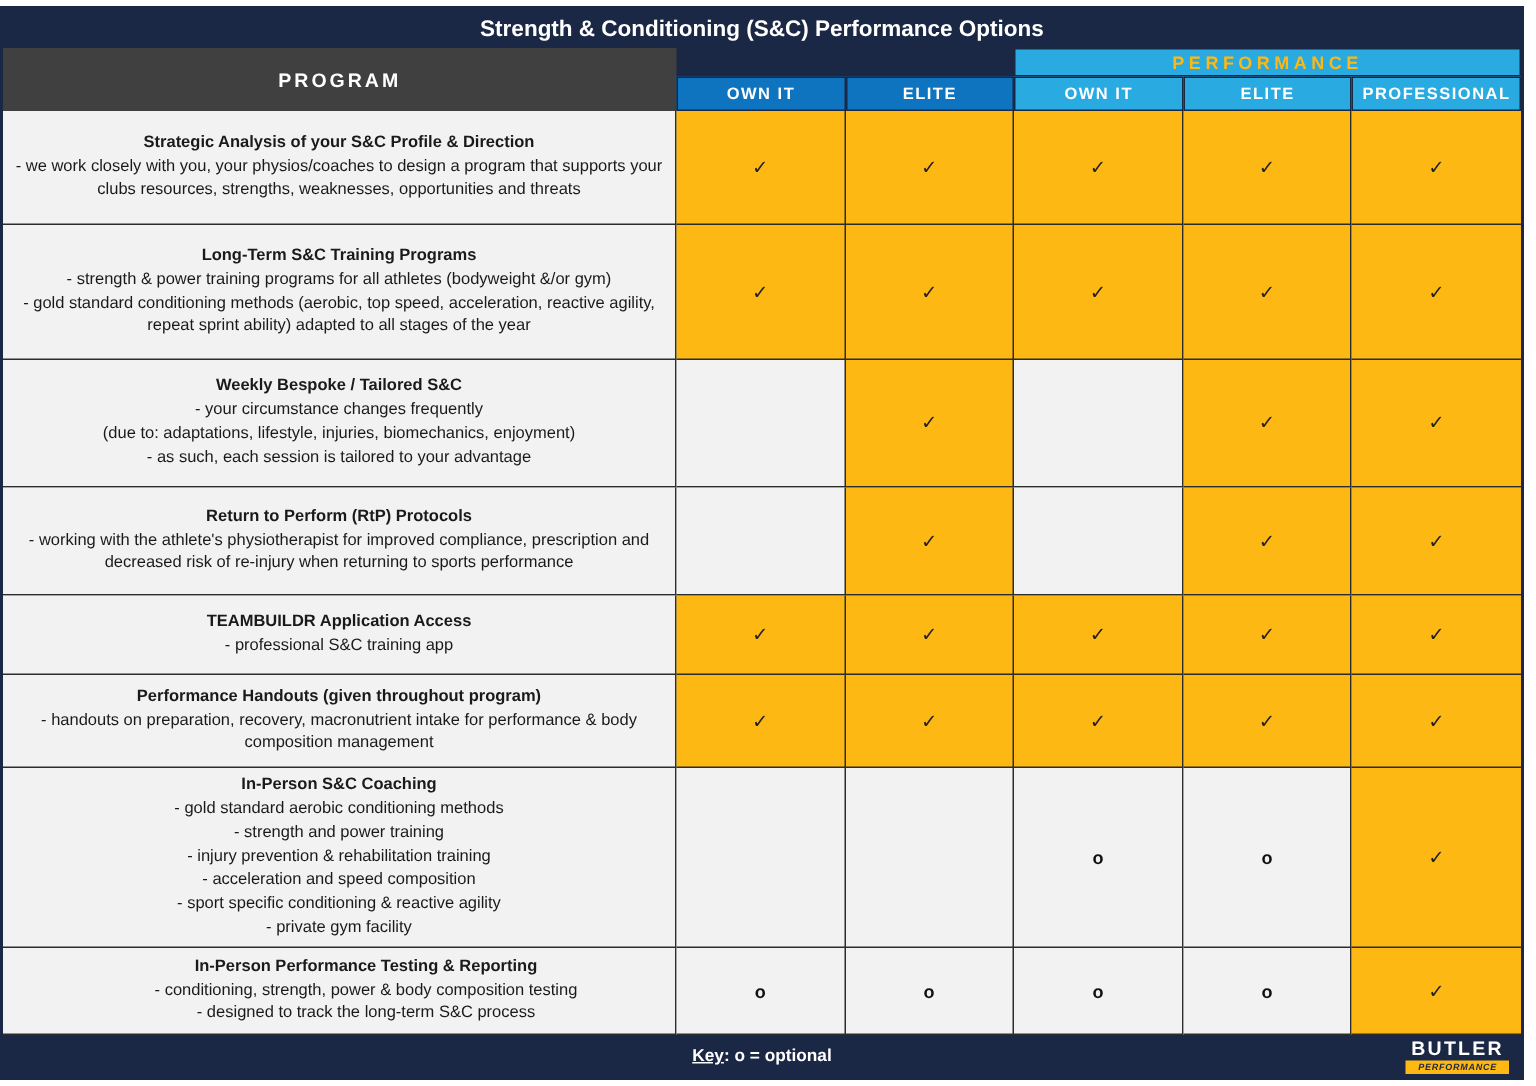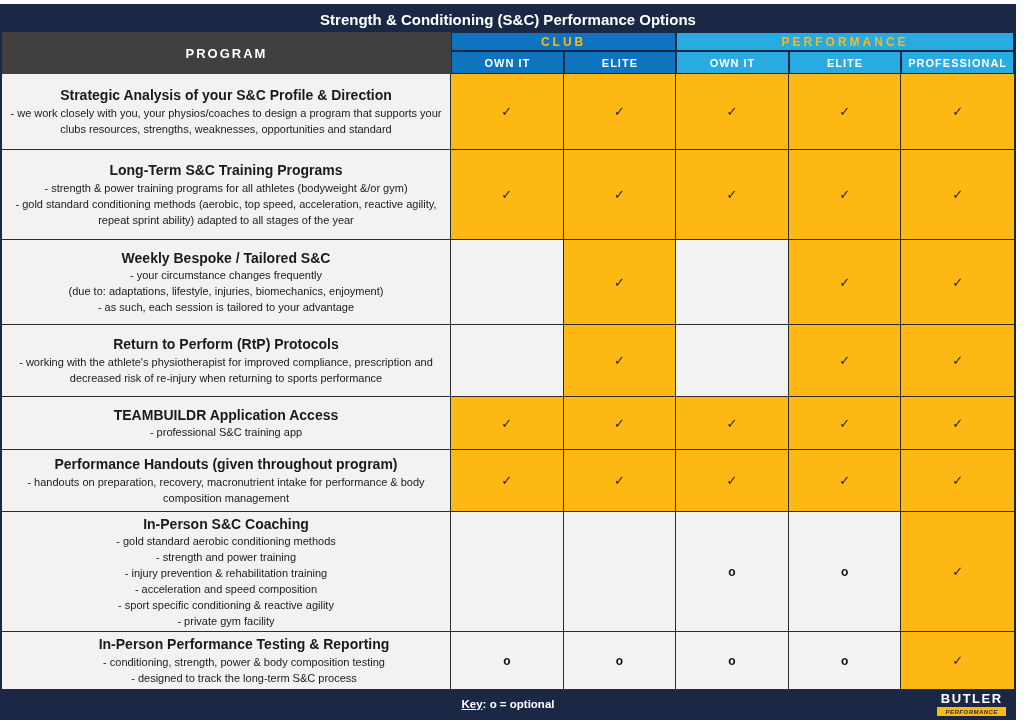--- a/index.html
+++ b/index.html
@@ -56,21 +56,21 @@
     grid-column: 1;
     background: #f2f2f2;
     border-right: 1px solid #2c2c2c;
     border-bottom: 1px solid #2c2c2c;
     display: flex; flex-direction: column;
     align-items: center; justify-content: center;
     text-align: center;
     padding: 3px 8px;
     color: #1a1a1a;
   }
-  .feature-title { font-weight: bold; font-size: 14px; line-height: 1.45; }
+  .feature-title { font-weight: bold; font-size: 11px; line-height: 1.45; }
   .feature-line  { font-size: 11px; line-height: 1.45; }
   .val {
     display: flex; align-items: center; justify-content: center;
     border-right: 1px solid #2c2c2c;
     border-bottom: 1px solid #2c2c2c;
   }
   .val.last { border-right: none; }
   .val.yes  { background: #fdb813; }
   .val.no   { background: #f2f2f2; }
   .mark-check { color: #231f20; font-size: 13px; font-weight: 600; }
@@ -103,31 +103,30 @@
 </style>
 </head>
 <body>
 
 <div id="frame">
 
   <div class="title-bar">Strength &amp; Conditioning (S&amp;C) Performance Options</div>
 
   <div class="program-hdr">PROGRAM</div>
 
-  <div class="grp grp-club">CLUB</div>
   <div class="grp grp-ind">PERFORMANCE</div>
 
   <div class="sub club" style="grid-column: 2;">OWN IT</div>
     <div class="sub club" style="grid-column: 3;">ELITE</div>
     <div class="sub ind" style="grid-column: 4;">OWN IT</div>
     <div class="sub ind" style="grid-column: 5;">ELITE</div>
     <div class="sub ind" style="grid-column: 6;">PROFESSIONAL</div>
     <div class="prog-cell" style="grid-row: 4;">
       <div class="feature-title">Strategic Analysis of your S&amp;C Profile &amp; Direction</div>
-      <div class="feature-line">- we work closely with you, your physios/coaches to design a program that supports your clubs resources, strengths, weaknesses, opportunities and standard</div>
+      <div class="feature-line">- we work closely with you, your physios/coaches to design a program that supports your clubs resources, strengths, weaknesses, opportunities and threats</div>
     </div>
     <div class="val yes" style="grid-area: 4 / 2;">
       <span class="mark-check">✓</span>
     </div>
     <div class="val yes" style="grid-area: 4 / 3;">
       <span class="mark-check">✓</span>
     </div>
     <div class="val yes" style="grid-area: 4 / 4;">
       <span class="mark-check">✓</span>
     </div>

